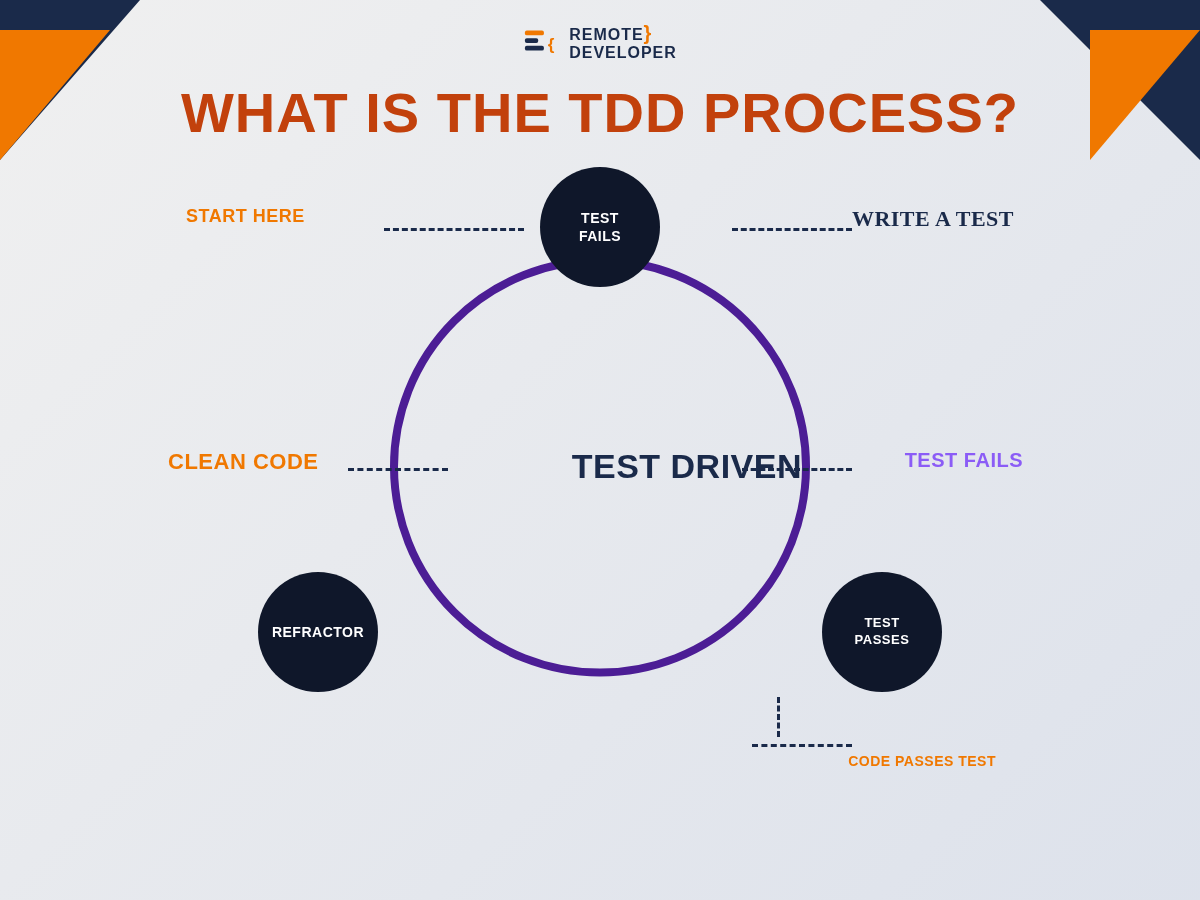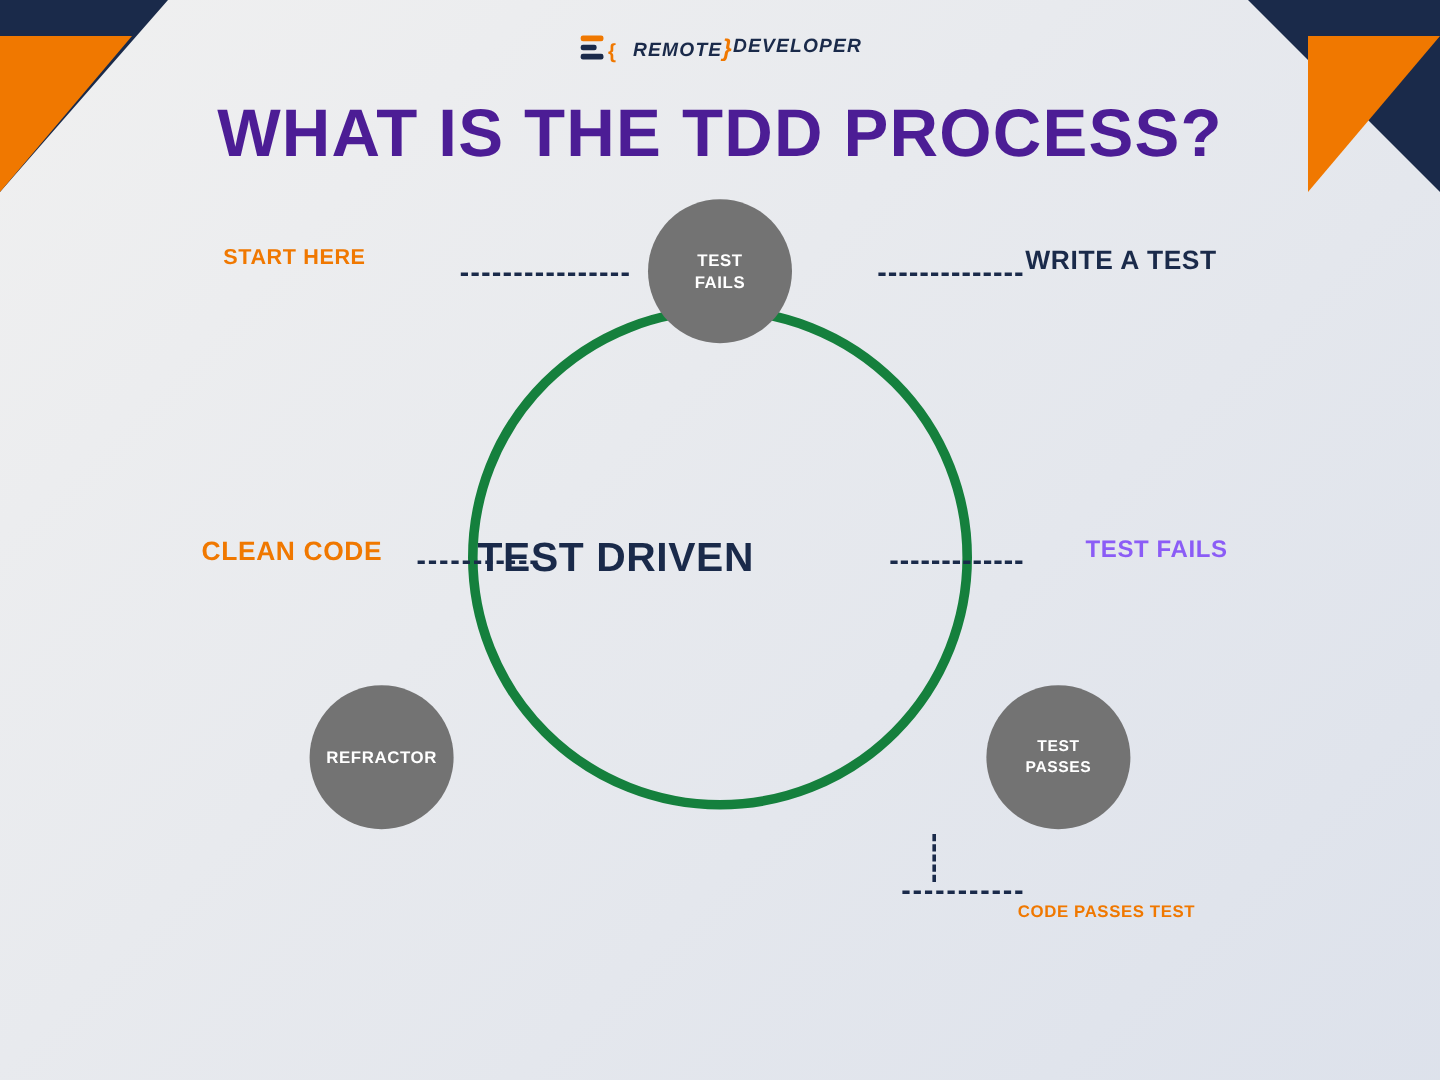--- a/index.html
+++ b/index.html
@@ -75,22 +75,22 @@
       display: flex;
       align-items: center;
       gap: 8px;
     }
     .logo-icon {
       width: 38px;
       height: 38px;
     }
     .logo-text {
       display: flex;
+      flex-direction: column;
       line-height: 1.1;
-      font-style: italic;
     }
     .logo-text .remote {
       font-size: 16px;
       font-weight: 900;
       color: #1a2a4a;
       letter-spacing: 1px;
     }
     .logo-text .developer {
       font-size: 16px;
       font-weight: 900;
@@ -100,21 +100,21 @@
     .brace {
       color: #f07800;
       font-size: 20px;
     }
 
     
     .main-title {
       margin-top: 18px;
       font-size: 56px;
       font-weight: 900;
-      color: #4c1d95;
+      color: #c2410c;
       text-align: center;
       letter-spacing: 1px;
       text-transform: uppercase;
     }
 
     
     .diagram-area {
       position: relative;
       width: 900px;
       height: 640px;
@@ -123,44 +123,44 @@
 
     
     .big-circle {
       position: absolute;
       left: 50%;
       top: 50%;
       transform: translate(-50%, -52%);
       width: 420px;
       height: 420px;
       border-radius: 50%;
-      border: 8px solid #15803d;
+      border: 8px solid #4c1d95;
       background: transparent;
       display: flex;
       align-items: center;
-      justify-content: flex-start;
+      justify-content: flex-end;
     }
 
     .circle-center-text {
       text-align: center;
       color: #1a2a4a;
       font-weight: 900;
       font-size: 34px;
       text-transform: uppercase;
       line-height: 1.2;
       letter-spacing: 0.5px;
     }
 
     
     .node {
       position: absolute;
       width: 110px;
       height: 110px;
       border-radius: 50%;
-      background: #737373;
+      background: #0f172a;
       display: flex;
       align-items: center;
       justify-content: center;
       text-align: center;
       color: white;
       font-weight: 900;
       font-size: 13px;
       text-transform: uppercase;
       letter-spacing: 0.5px;
       line-height: 1.3;
@@ -219,20 +219,21 @@
       color: #f07800;
       font-size: 18px;
     }
 
     
     .label-write-test {
       top: 8%;
       right: 4%;
       color: #1a2a4a;
       font-size: 22px;
+      font-family: Liberation Serif, serif;
     }
 
     
     .label-test-fails {
       right: 3%;
       top: 46%;
       color: #8b5cf6;
       font-size: 20px;
     }
 

